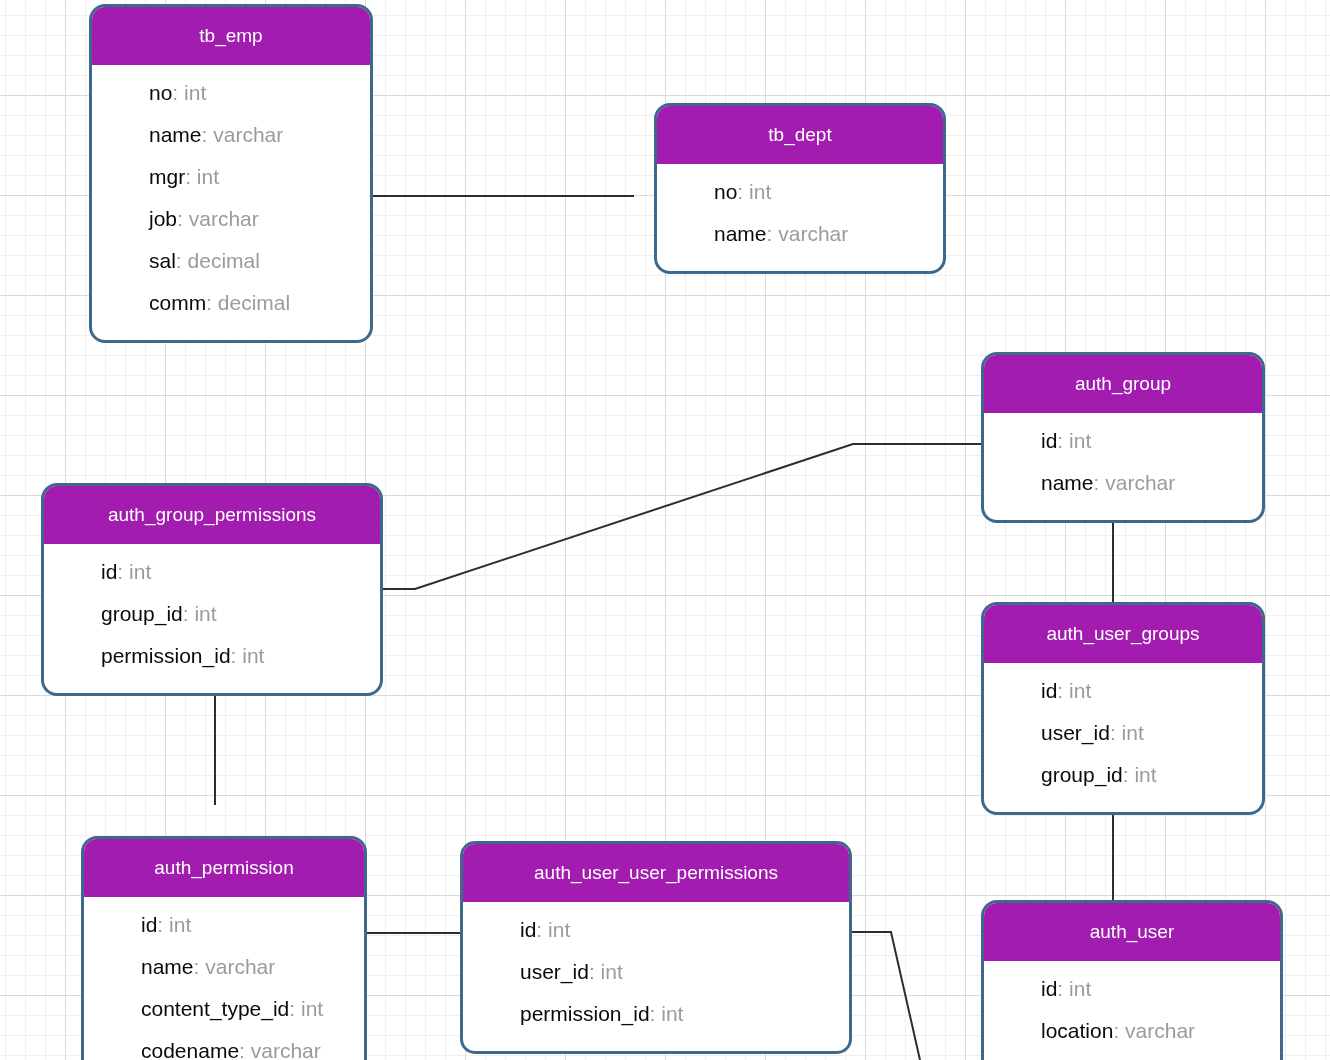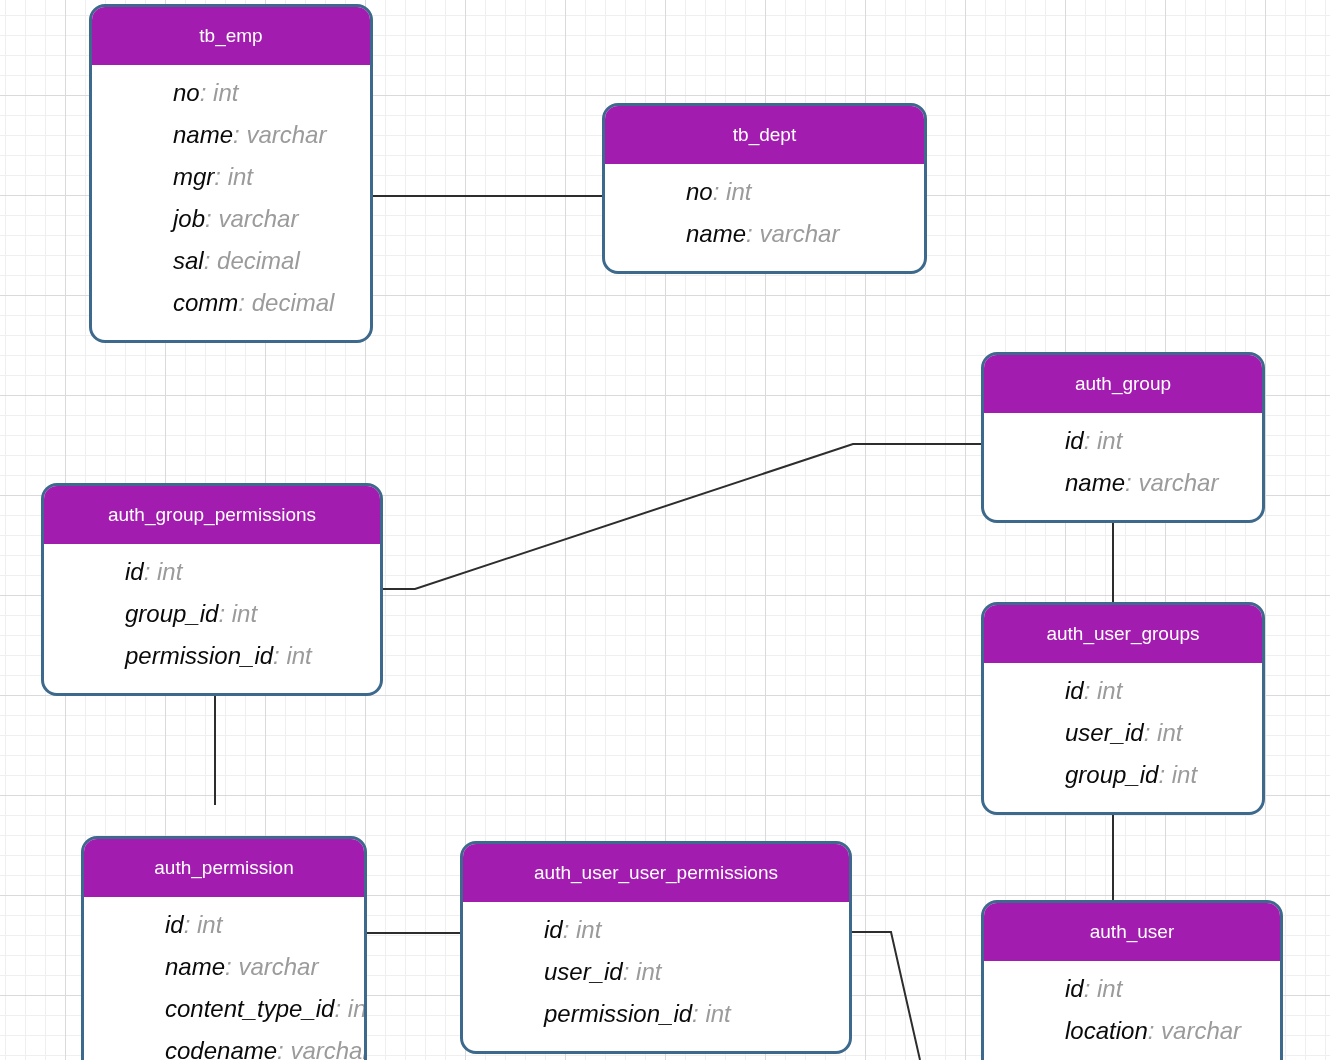--- a/index.html
+++ b/index.html
@@ -21,32 +21,32 @@
   svg.wires{position:absolute;left:0;top:0;width:1330px;height:1060px;}
   .table{
     position:absolute;box-sizing:border-box;background:#ffffff;
     border:3px solid #3c698c;border-radius:16px;overflow:hidden;
   }
   .hdr{
     height:58px;line-height:58px;background:#a21caf;color:#ffffff;
     font-size:19px;text-align:center;white-space:nowrap;
   }
   .tbody{padding:7px 0 16px 0;}
-  .row{height:42px;line-height:42px;padding-left:81px;font-size:24px;white-space:nowrap;font-style:italic;}
+  .row{height:42px;line-height:42px;padding-left:57px;font-size:21px;white-space:nowrap;}
   .f{color:#0a0a0a;}
   .t{color:#9b9b9b;}
   .t::before{content:": ";color:#9b9b9b;}
   
   .t0{left:89px; top:4px;  width:284px;}
-  .t1{left:602px;top:103px;width:325px;}
+  .t1{left:654px;top:103px;width:292px;}
   .t2{left:981px;top:352px;width:284px;}
   .t3{left:41px; top:483px;width:342px;}
   .t4{left:981px;top:602px;width:284px;}
   .t5{left:81px; top:836px;width:286px;}
-  .t6{left:460px;top:841px;width:392px;}
+  .t6{left:460px;top:841px;width:392px;border-radius:15px;}
   .t7{left:981px;top:900px;width:302px;}
 </style>
 </head>
 <body>
 
 <div class="canvas">
   <svg class="wires" viewBox="0 0 1330 1060">
       <polyline points="373,196 634,196" fill="none" stroke="#2d2d2d" stroke-width="2"></polyline>
       <polyline points="383,589 415,589 853,444 981,444" fill="none" stroke="#2d2d2d" stroke-width="2"></polyline>
       <polyline points="1113,518 1113,602" fill="none" stroke="#2d2d2d" stroke-width="2"></polyline>

